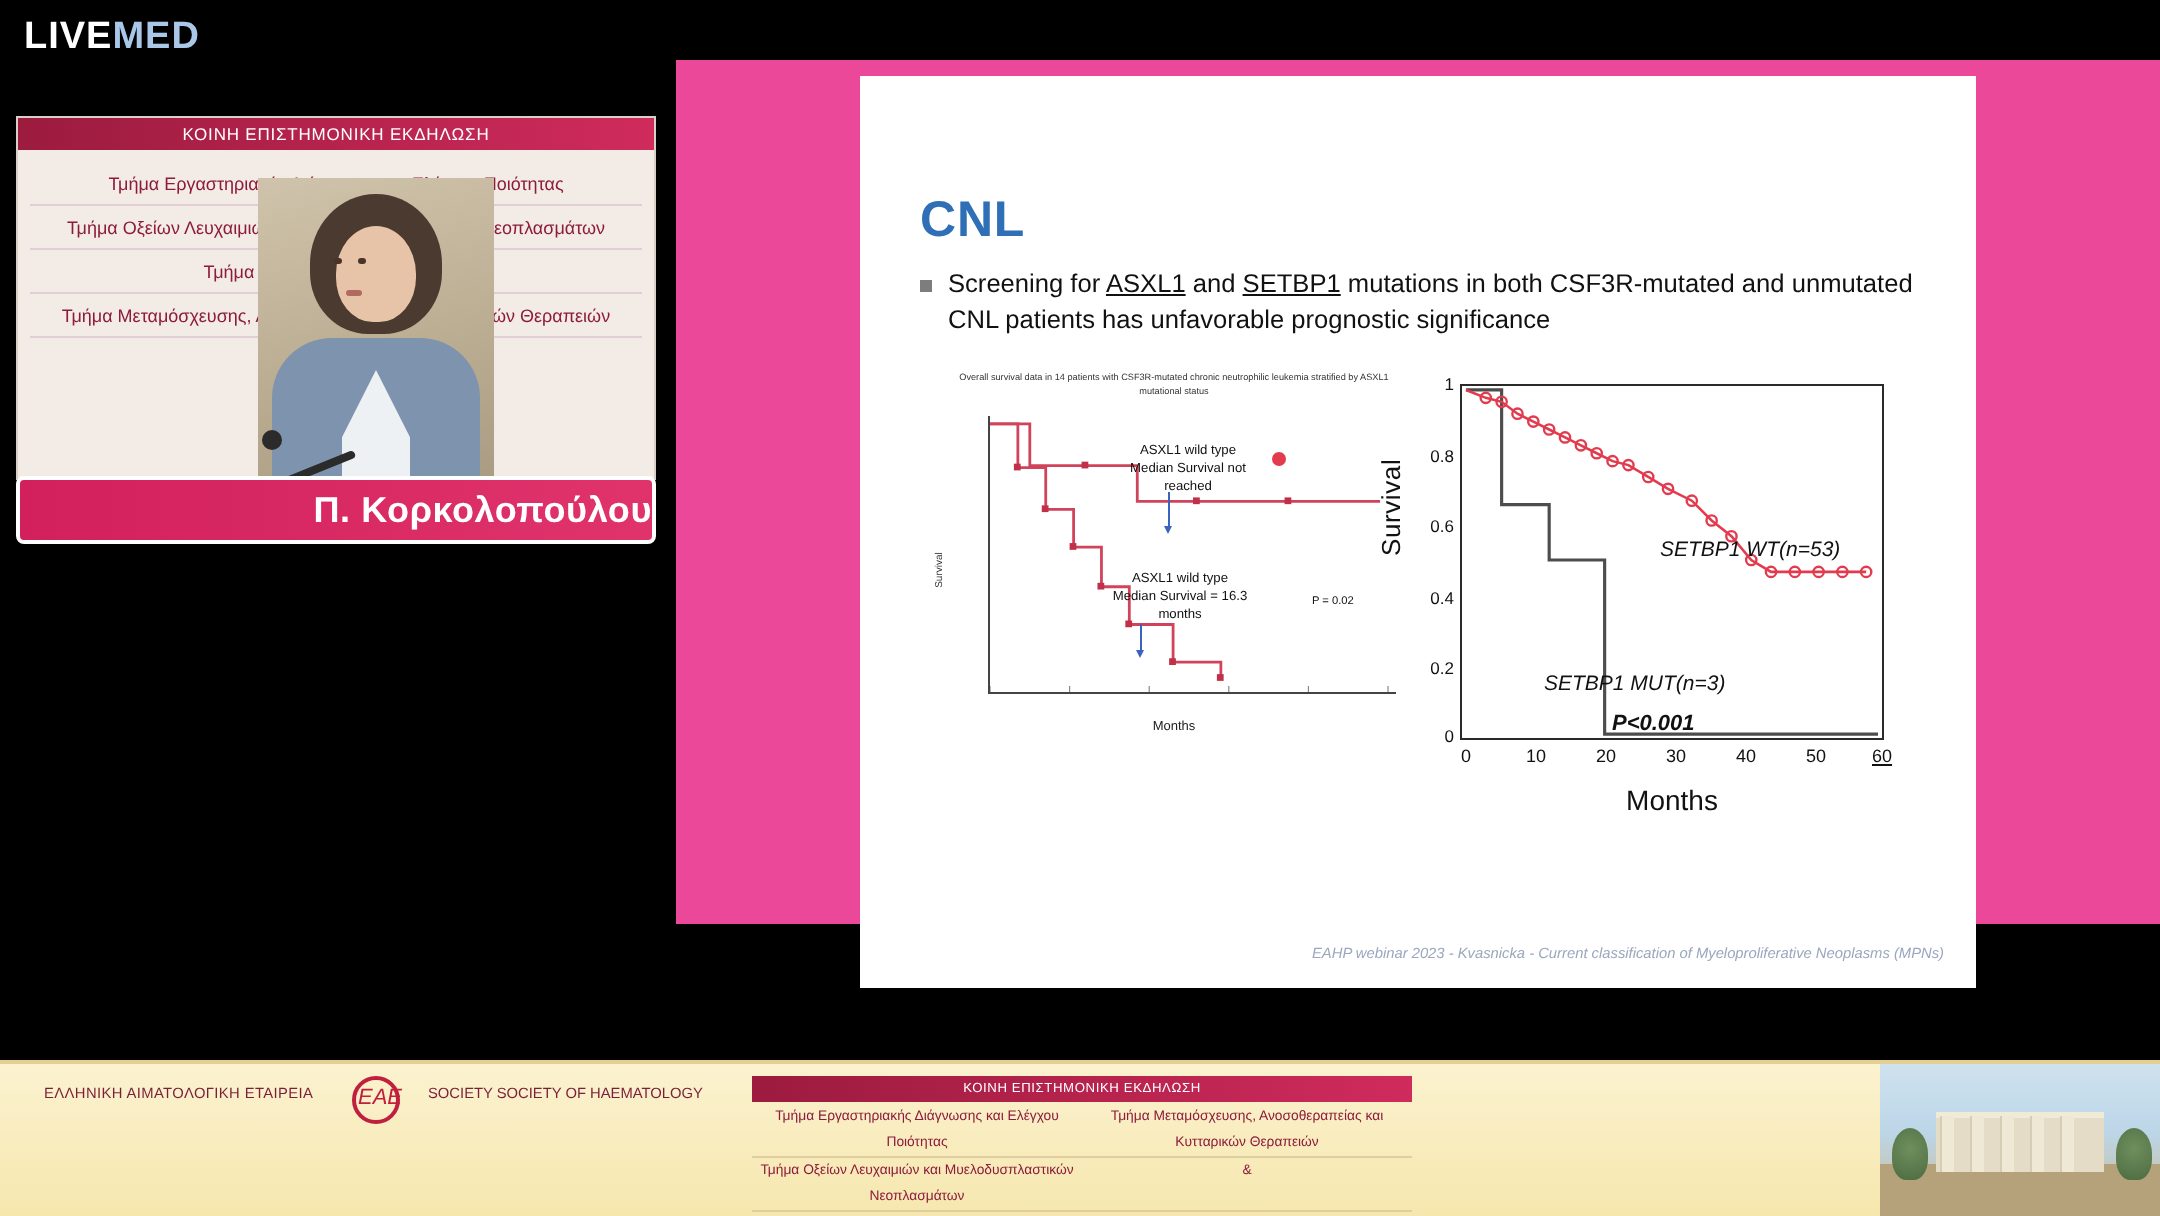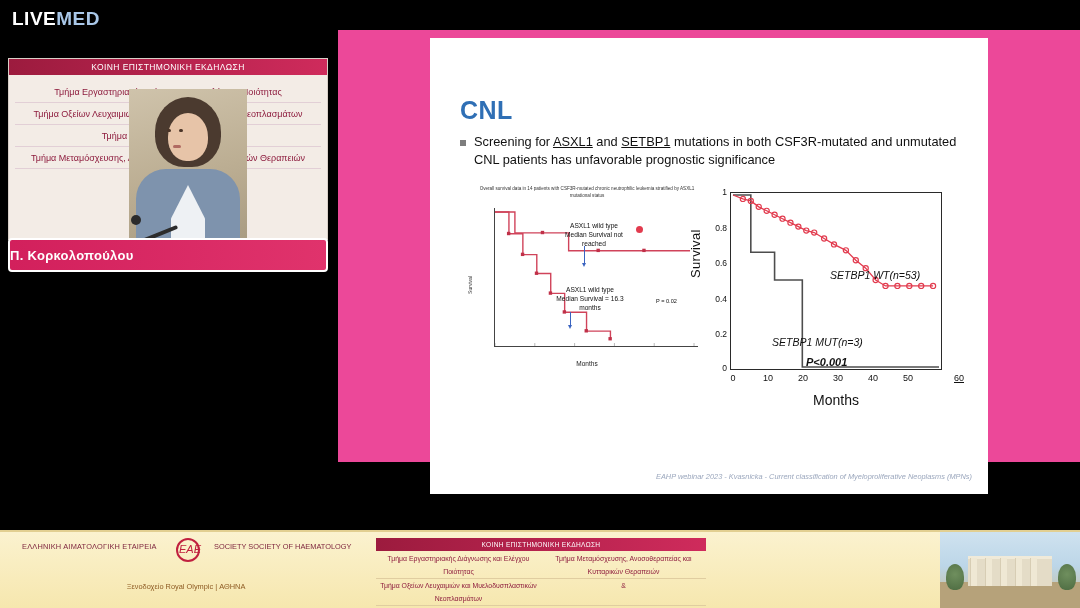--- a/index.html
+++ b/index.html
@@ -76,22 +76,22 @@
   }
   .photo .mic-head {
     position:absolute; left:2px; bottom:16px; width:10px; height:10px;
     background:#2b2b2b; border-radius:50%;
   }
 
   .name-plate {
     position:absolute; left:8px; top:238px; width:320px; height:34px;
     background:linear-gradient(90deg,#d2205c,#e0336c);
     border:2px solid #fff; border-radius:4px;
-    color:#fff; font-size:13px; font-weight:bold;
-    display:flex; align-items:center; justify-content:flex-start;
+    color:#fff; font-size:18px; font-weight:bold;
+    display:flex; align-items:center; justify-content:flex-end;
     letter-spacing:0.3px;
   }
 
   
   .slide-frame {
     position:absolute; left:338px; top:30px; width:742px; height:432px;
     background:#ec4899;
   }
   .slide {
     position:absolute; left:92px; top:8px; width:558px; height:456px;
@@ -357,21 +357,21 @@
           <div class="kmr-yt" style="top:101px;">0.4</div>
           <div class="kmr-yt" style="top:136px;">0.2</div>
           <div class="kmr-yt" style="top:170px;">0</div>
 
           <div class="kmr-xt" style="left:2px;">0</div>
           <div class="kmr-xt" style="left:37px;">10</div>
           <div class="kmr-xt" style="left:72px;">20</div>
           <div class="kmr-xt" style="left:107px;">30</div>
           <div class="kmr-xt" style="left:142px;">40</div>
           <div class="kmr-xt" style="left:177px;">50</div>
-          <div class="kmr-xt" style="left:228px;text-decoration:underline;">60</div>
+          <div class="kmr-xt" style="left:210px;text-decoration:underline;">60</div>
 
           <svg class="kmsvg" viewBox="0 0 212 178" preserveAspectRatio="none">
 
             <polyline points="2,2 20,2 20,60 44,60 44,88 72,88 72,176 210,176" fill="none" stroke="#4d4d4d" stroke-width="1.6"></polyline>
 
             <polyline points="2,2 12,6 20,8 28,14 36,18 44,22 52,26 60,30 68,34 76,38 84,40 94,46 104,52 116,58 126,68 136,76 146,88 156,94 168,94 180,94 192,94 204,94" fill="none" stroke="#e23b4e" stroke-width="1.3"></polyline>
             <g fill="none" stroke="#e23b4e" stroke-width="1.2">
               <circle cx="12" cy="6" r="2.6"></circle>
                 <circle cx="20" cy="8" r="2.6"></circle>
               <circle cx="28" cy="14" r="2.6"></circle>
@@ -409,21 +409,20 @@
 
 
   <div class="footer">
     <div class="f-left">
       <div class="f-soc">ΕΛΛΗΝΙΚΗ ΑΙΜΑΤΟΛΟΓΙΚΗ ΕΤΑΙΡΕΙΑ</div>
       <div class="f-emblem">
         <div class="circ"></div>
         <div class="txt">EAE</div>
       </div>
       <div class="f-soc2">SOCIETY SOCIETY OF HAEMATOLOGY</div>
-      <div class="f-venue">Ξενοδοχείο Royal Olympic | ΑΘΗΝΑ</div>
     </div>
 
     <div class="f-mid">
       <div class="f-mid-banner">ΚΟΙΝΗ ΕΠΙΣΤΗΜΟΝΙΚΗ ΕΚΔΗΛΩΣΗ</div>
       <div class="f-mid-rows">
         <div class="f-mid-row">
           <div>Τμήμα Εργαστηριακής Διάγνωσης και Ελέγχου Ποιότητας</div>
           <div>Τμήμα Μεταμόσχευσης, Ανοσοθεραπείας και Κυτταρικών Θεραπειών</div>
         </div>
         <div class="f-mid-row">

